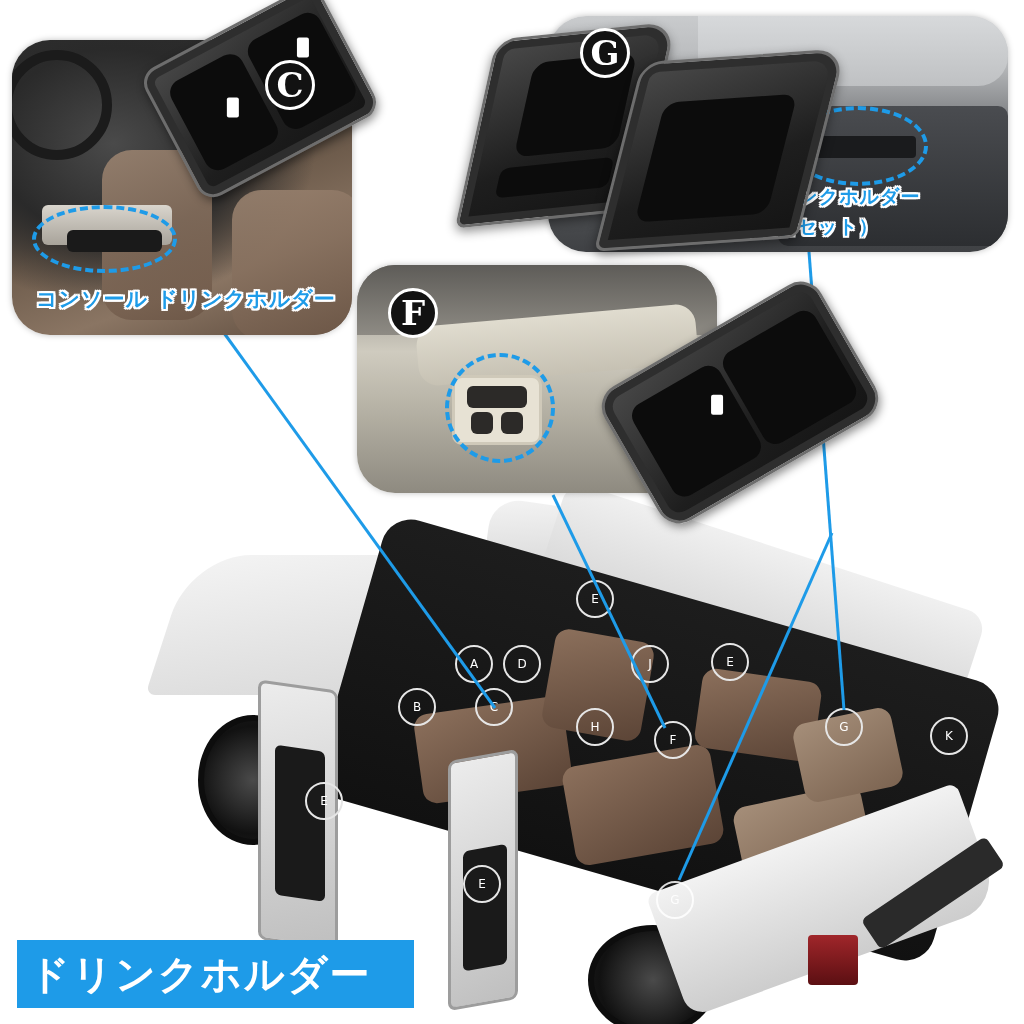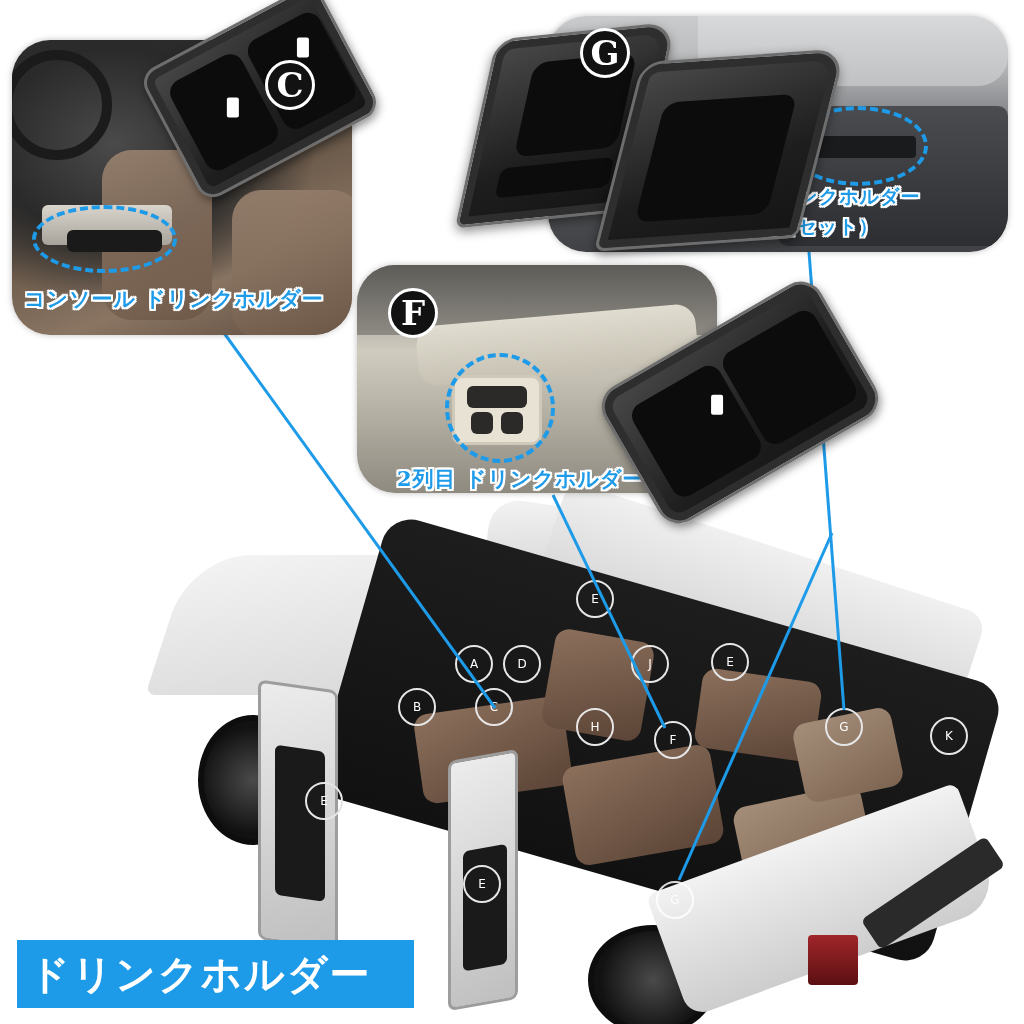--- a/index.html
+++ b/index.html
@@ -215,21 +215,21 @@
   <line x1="832" y1="533" x2="679" y2="880" stroke="#1e9be8" stroke-width="3"></line>
 </svg>
 
 <div class="panel panel-c">
   <div class="shape steering" style="left:-10px; top:10px; width:110px; height:110px;"></div>
   <div class="shape seat" style="left:90px; top:110px; width:110px; height:170px; opacity:0.9;"></div>
   <div class="shape seat" style="left:220px; top:150px; width:130px; height:150px; opacity:0.9;"></div>
   <div class="shape console-white" style="left:30px; top:165px; width:130px; height:40px;"></div>
   <div class="shape" style="left:55px; top:190px; width:95px; height:22px; background:#1a1a1a; border-radius:6px;"></div>
   <div class="dash-ellipse" style="left:20px; top:165px; width:145px; height:68px;"></div>
-  <div class="caption" style="left:12px; top:245px;">コンソール ドリンクホルダー</div>
+  <div class="caption" style="left:24px; top:245px;">コンソール ドリンクホルダー</div>
 </div>
 
 <div class="product" style="left:160px; top:20px; width:200px; height:145px; border-radius:18px; transform:rotate(-28deg); transform-origin:center;">
   <div class="well" style="left:16px; top:20px; width:80px; height:100px;"></div>
   <div class="well" style="left:104px; top:20px; width:80px; height:100px;"></div>
   <div class="tab" style="left:60px; top:60px; transform:rotate(28deg);"></div>
   <div class="tab" style="left:150px; top:40px; transform:rotate(28deg);"></div>
 </div>
 <div class="badge-big" style="left:265px; top:60px;"><span>C</span></div>
 
@@ -253,21 +253,20 @@
 
 <div class="panel panel-f">
   <div class="shape" style="left:0; top:0; width:360px; height:70px; background:linear-gradient(180deg,#5e5c58,#8e8b84);"></div>
   <div class="shape armrest" style="left:60px; top:50px; width:280px; height:60px; transform:rotate(-5deg);"></div>
   <div class="shape" style="left:95px; top:110px; width:90px; height:70px; background:#e7e2d4; border-radius:10px; border:3px solid #cfc9b9;">
     <div class="shape" style="left:12px; top:8px; width:60px; height:22px; background:#2c2a28; border-radius:6px;"></div>
     <div class="shape" style="left:16px; top:34px; width:22px; height:22px; background:#2c2a28; border-radius:6px;"></div>
     <div class="shape" style="left:46px; top:34px; width:22px; height:22px; background:#2c2a28; border-radius:6px;"></div>
   </div>
   <div class="dash-ellipse" style="left:88px; top:88px; width:110px; height:110px;"></div>
-  <div class="caption" style="left:40px; top:200px;">2列目 ドリンクホルダー</div>
 </div>
 
 <div class="product" style="left:615px; top:325px; width:250px; height:155px; border-radius:24px; transform:rotate(-30deg); transform-origin:center;">
   <div class="well" style="left:20px; top:25px; width:100px; height:105px;"></div>
   <div class="well" style="left:125px; top:25px; width:105px; height:105px;"></div>
   <div class="tab" style="left:95px; top:55px; transform:rotate(30deg);"></div>
 </div>
 <div class="badge-big" style="left:388px; top:288px;"><span>F</span></div>
 
 <div class="banner">ドリンクホルダー</div>

